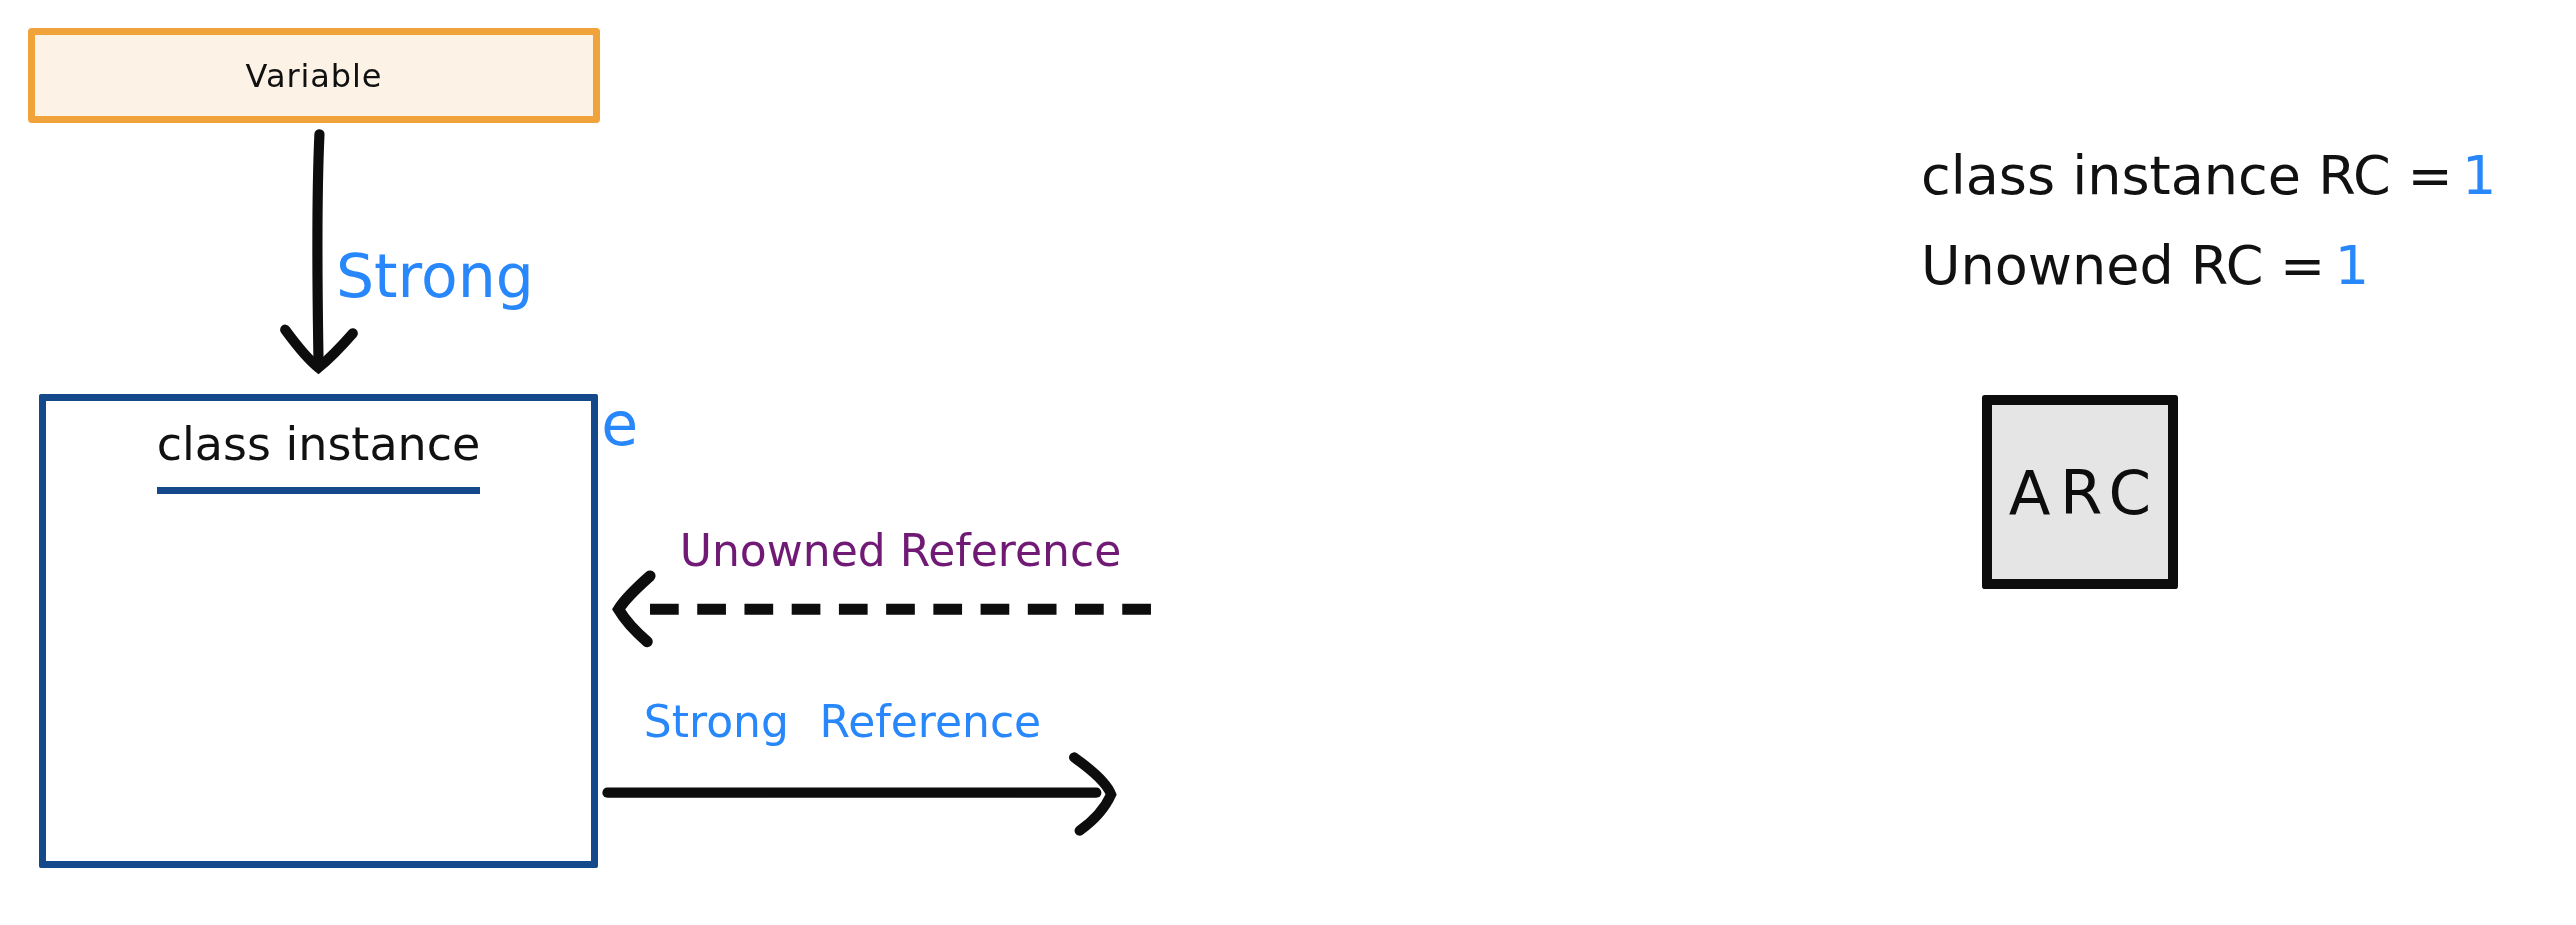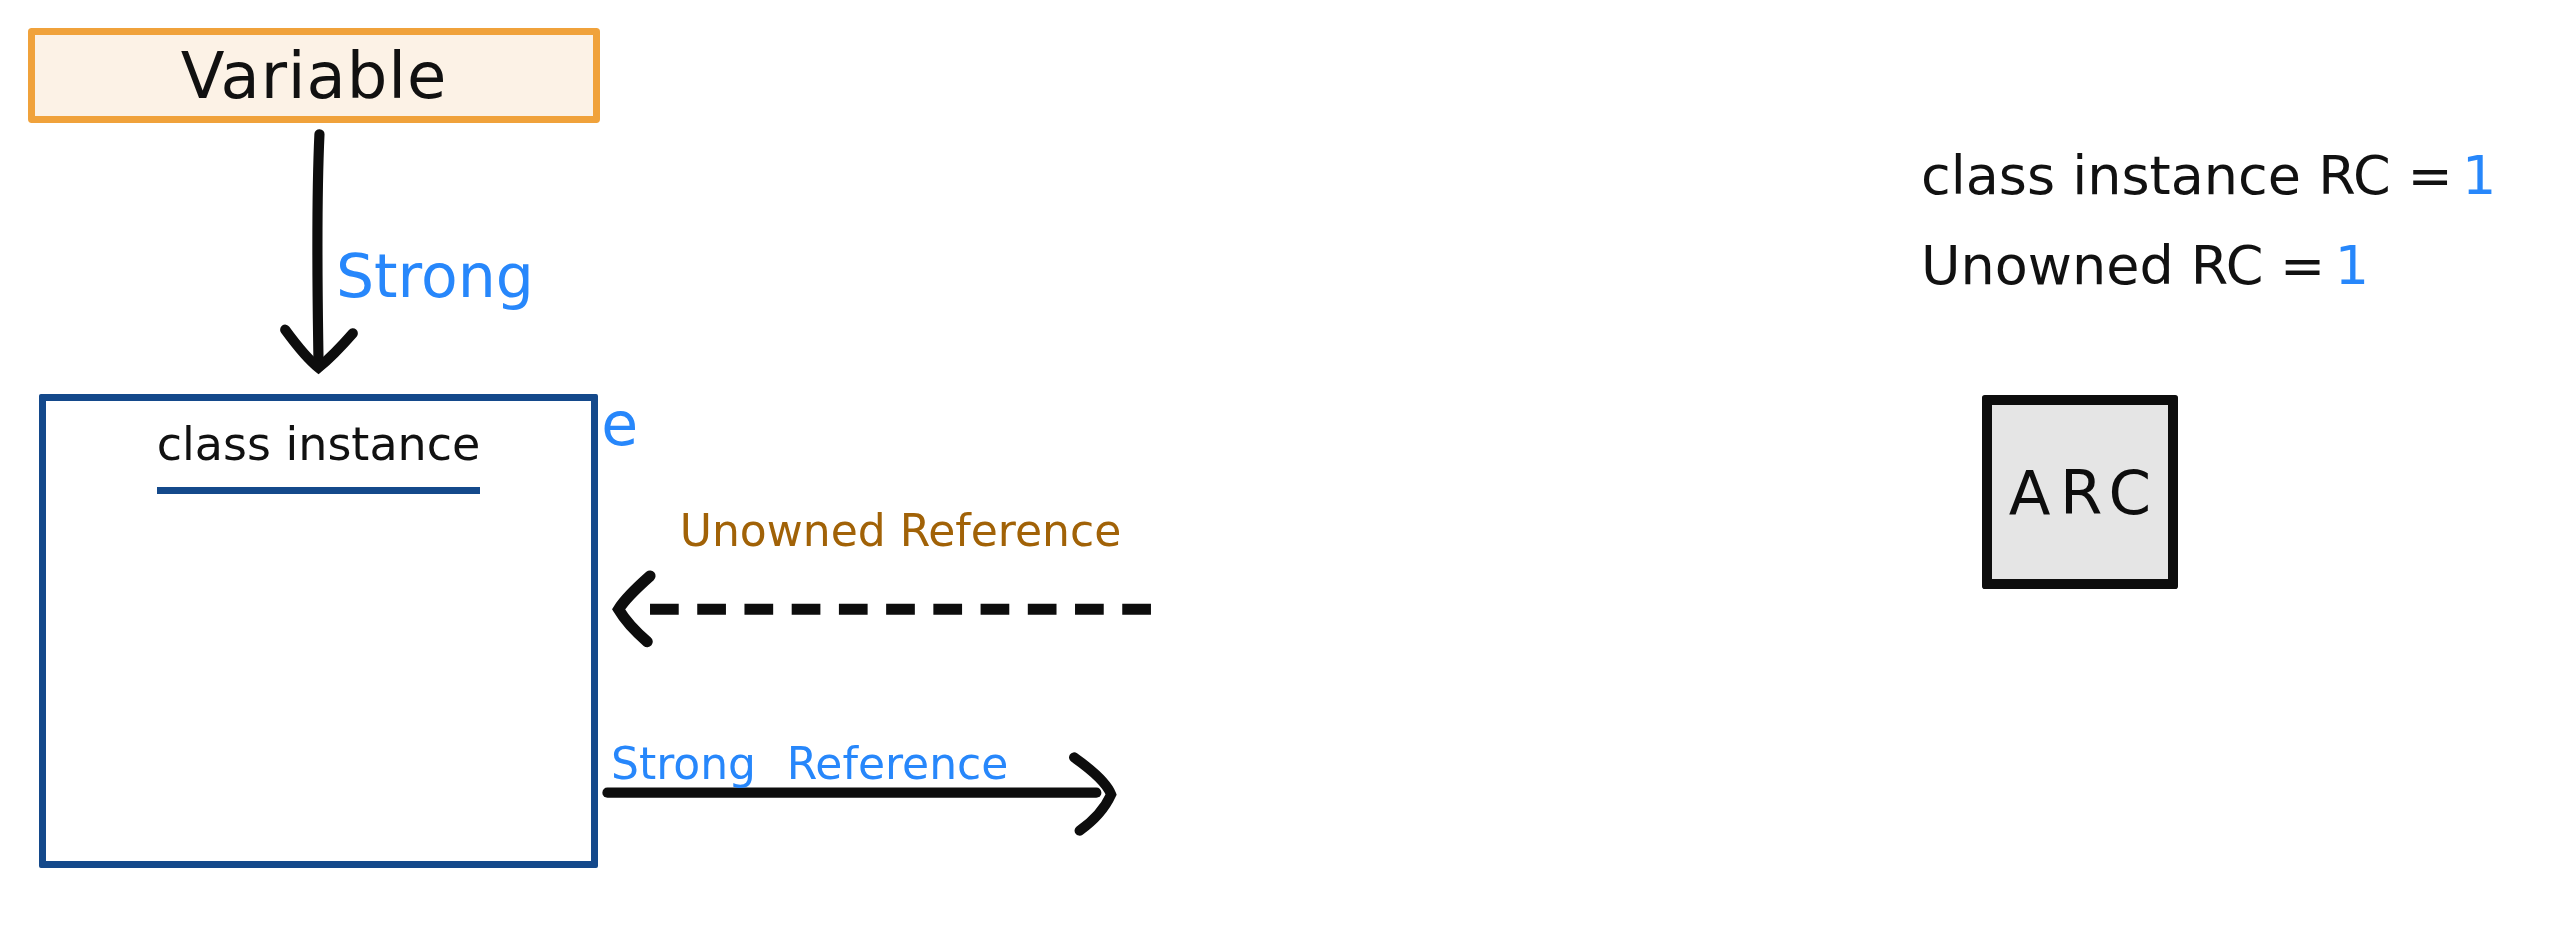--- a/index.html
+++ b/index.html
@@ -21,21 +21,21 @@
   .variable-box {
     left: 28px; top: 28px;
     width: 572px; height: 95px;
     border: 7.4px solid #F0A23B;
     background: #FCF2E6;
     border-radius: 3.7px;
     box-sizing: border-box;
     display: flex; align-items: center; justify-content: center;
   }
   .variable-box .label {
-    font-size: 64px; color: #111111; letter-spacing: 0.9px;
+    font-size: 32px; color: #111111; letter-spacing: 0.9px;
   }
 
   
   .entity-box {
     box-sizing: border-box;
     background: #ffffff;
     display: flex; flex-direction: column;
     border-radius: 1.9px;
     align-items: center;
   }
@@ -74,26 +74,27 @@
     margin-right: -9.3px;
   }
 
   
   .down-arrow-label {
     left: 336px; top: 165px;
     font-size: 60px; line-height: 74px;
     color: #2787FB; white-space: pre-line;
   }
   .unowned-label {
-    left: 648px; top: 505px; width: 505px;
+    left: 648px; top: 525px; width: 505px;
     text-align: center;
-    font-size: 44px; color: #a16207;
+    font-size: 44px; color: #701a75;
   }
   .strong-label {
-    left: 611px; top: 738px; width: 463px;
+    left: 611px; top: 696px; width: 463px;
+    text-align: center;
     font-size: 44px; color: #2787FB;
     word-spacing: 16.7px;
   }
 
   
   .rc-notes {
     left: 1921px; top: 131px;
     font-size: 54px; line-height: 90px;
     color: #111111; white-space: nowrap;
   }

